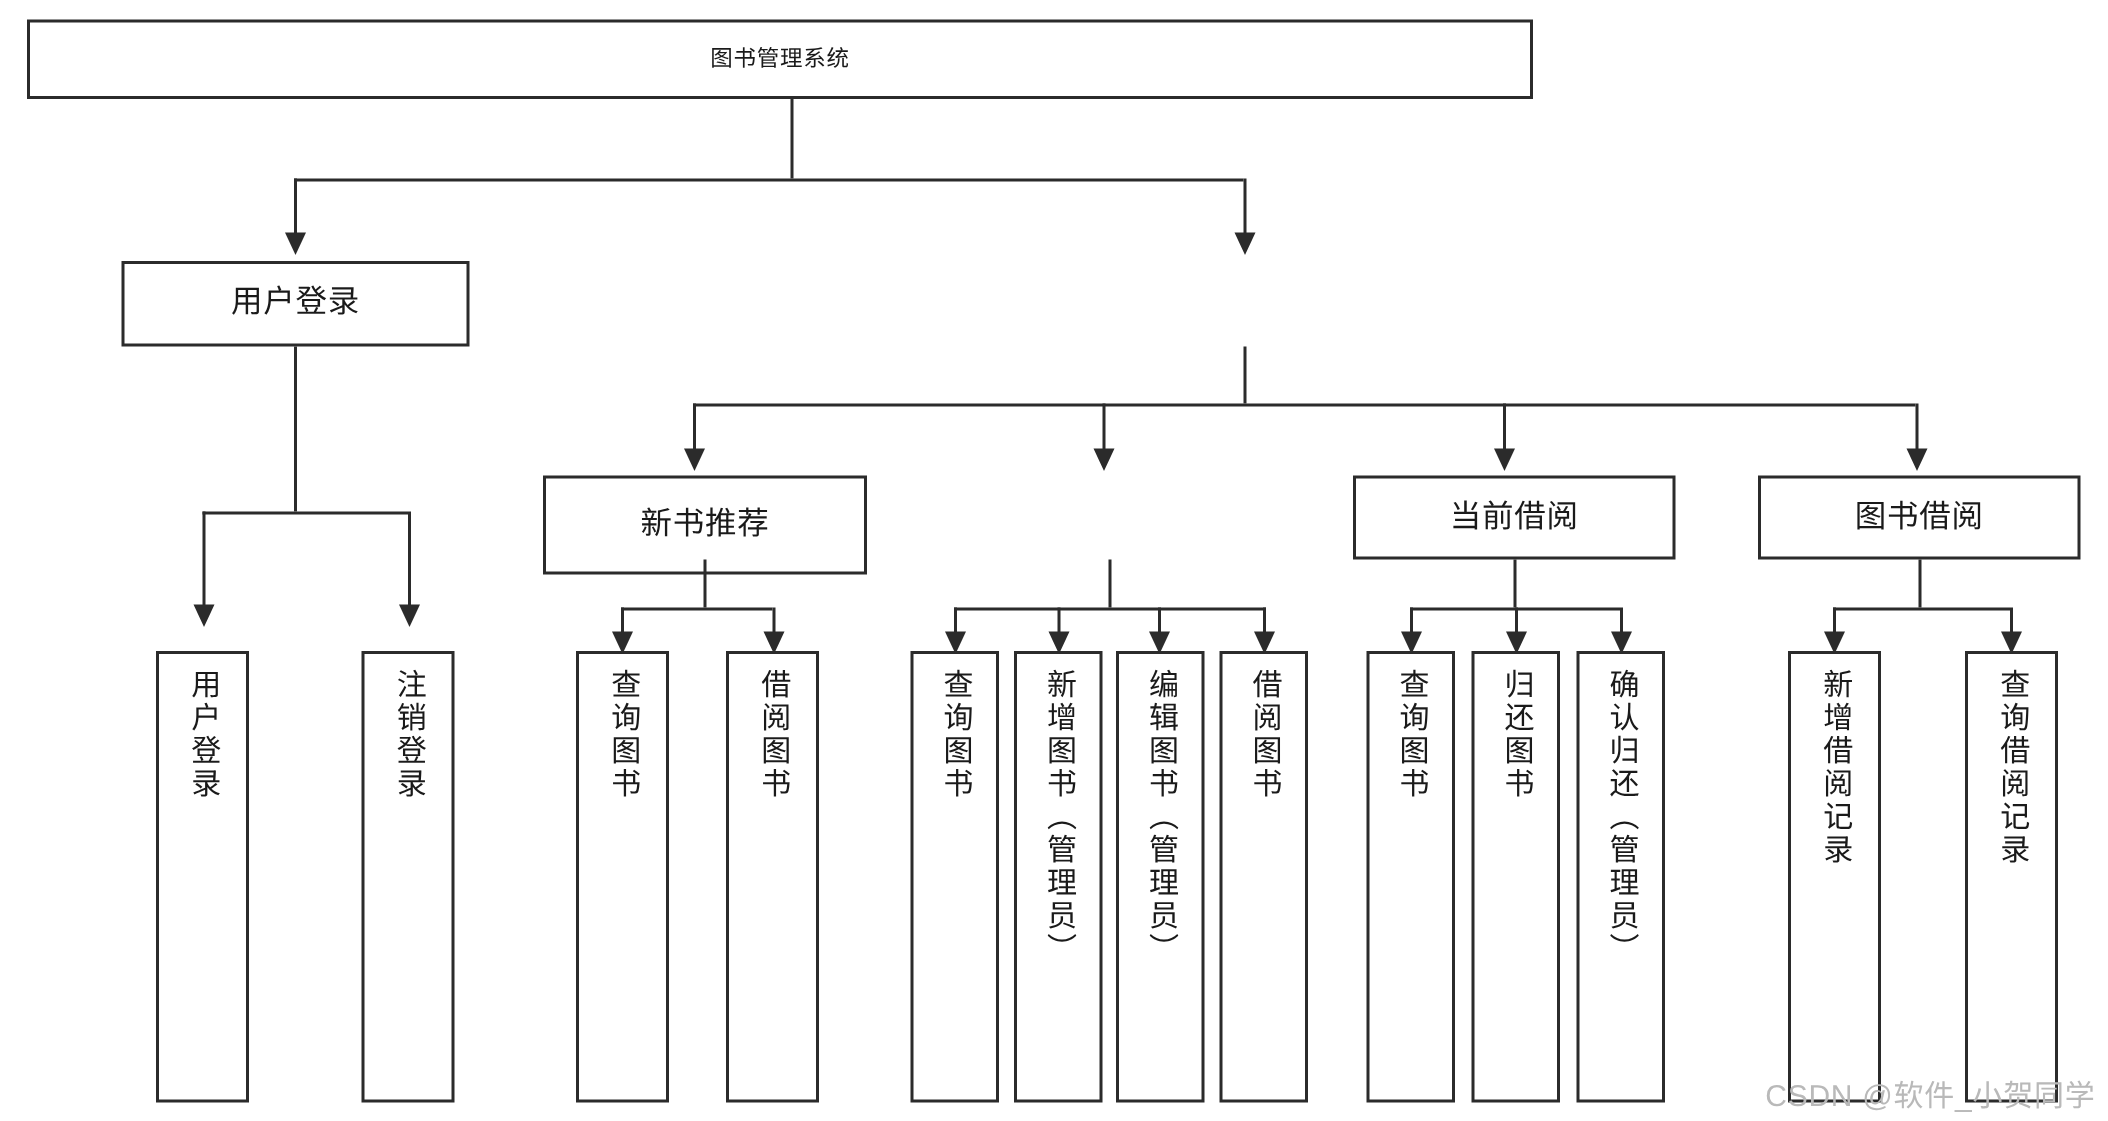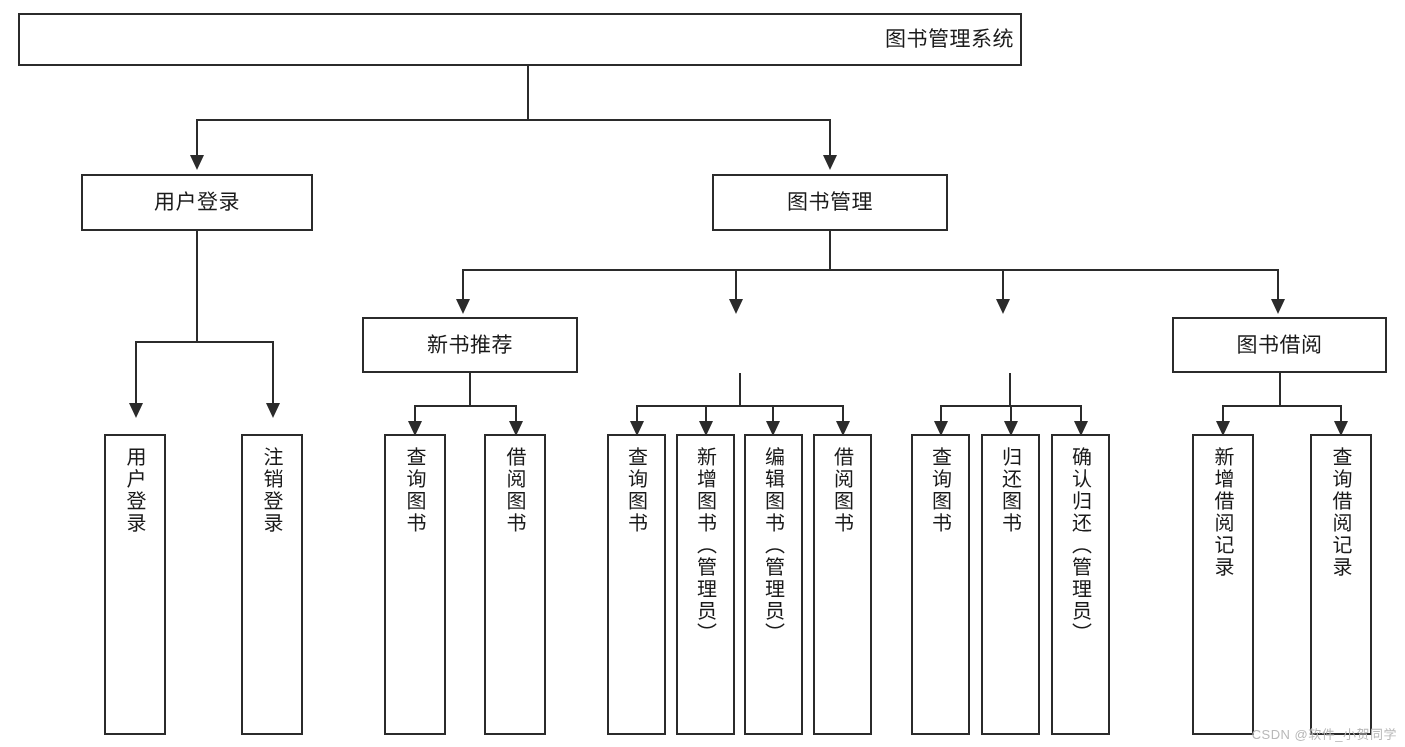--- a/index.html
+++ b/index.html
@@ -31,22 +31,21 @@
     text-align: center;
     color: #1a1a1a;
     line-height: 1.18;
   }
   .node.horiz {
     font-size: 21px;
     letter-spacing: 0.5px;
     padding: 2px 6px;
   }
   .node.root {
-    font-size: 21px;
-    justify-content: flex-end;
+    font-size: 15px;
   }
   
   .node.vert {
     font-size: 20px;
     padding: 10px 2px;
     align-items: flex-start;
     justify-content: center;
   }
   .node.vert .vtext {
     writing-mode: vertical-rl;
@@ -73,21 +72,21 @@
     height: 0;
     border-left: 7px solid transparent;
     border-right: 7px solid transparent;
     border-top: 15px solid #2b2b2b;
   }
   
   #watermark {
     position: absolute;
     right: 8px;
     bottom: 4px;
-    font-size: 13px;
+    font-size: 20px;
     color: #b9b9b9;
     letter-spacing: 0.5px;
     white-space: nowrap;
     user-select: none;
   }
 </style>
 </head>
 <body>
 
 <div id="diagram-canvas">
@@ -103,44 +102,44 @@
   <div class="edge-v" style="left:196px; top:119px; height:38px;"></div>
   <div class="arrow-head" style="left:190px; top:155px;"></div>
 
   <div class="edge-v" style="left:829px; top:119px; height:38px;"></div>
   <div class="arrow-head" style="left:823px; top:155px;"></div>
 
   <div class="node horiz" style="left:81px; top:174px; width:232px; height:57px;">
     <span>用户登录</span>
   </div>
 
-  <div class="node horiz" style="left:712px; top:174px; width:236px; height:57px;">
-    <span>图书管理</span>
-  </div>
 
   <div class="edge-v" style="left:196px; top:231px; height:110px;"></div>
   <div class="edge-h" style="left:135px; top:341px; width:137px;"></div>
   <div class="edge-v" style="left:135px; top:341px; height:64px;"></div>
   <div class="arrow-head" style="left:129px; top:403px;"></div>
   <div class="edge-v" style="left:272px; top:341px; height:64px;"></div>
   <div class="arrow-head" style="left:266px; top:403px;"></div>
 
   <div class="edge-v" style="left:829px; top:231px; height:38px;"></div>
   <div class="edge-h" style="left:462px; top:269px; width:815px;"></div>
   <div class="edge-v" style="left:462px; top:269px; height:32px;"></div>
   <div class="arrow-head" style="left:456px; top:299px;"></div>
   <div class="edge-v" style="left:735px; top:269px; height:32px;"></div>
   <div class="arrow-head" style="left:729px; top:299px;"></div>
   <div class="edge-v" style="left:1002px; top:269px; height:32px;"></div>
   <div class="arrow-head" style="left:996px; top:299px;"></div>
   <div class="edge-v" style="left:1277px; top:269px; height:32px;"></div>
   <div class="arrow-head" style="left:1271px; top:299px;"></div>
 
-  <div class="node horiz" style="left:362px; top:317px; width:216px; height:56px;">
+  <div class="node horiz" style="left:362px; top:317px; width:216px; height:66px;">
     <span>新书推荐</span>
+  </div>
+  <div class="node horiz" style="left:902px; top:317px; width:215px; height:56px;">
+    <span>当前借阅</span>
   </div>
   <div class="node horiz" style="left:1172px; top:317px; width:215px; height:56px;">
     <span>图书借阅</span>
   </div>
 
   <div class="edge-v" style="left:469px; top:373px; height:32px;"></div>
   <div class="edge-h" style="left:414px; top:405px; width:101px;"></div>
   <div class="edge-v" style="left:414px; top:405px; height:18px;"></div>
   <div class="arrow-head" style="left:408px; top:421px;"></div>
   <div class="edge-v" style="left:515px; top:405px; height:18px;"></div>

